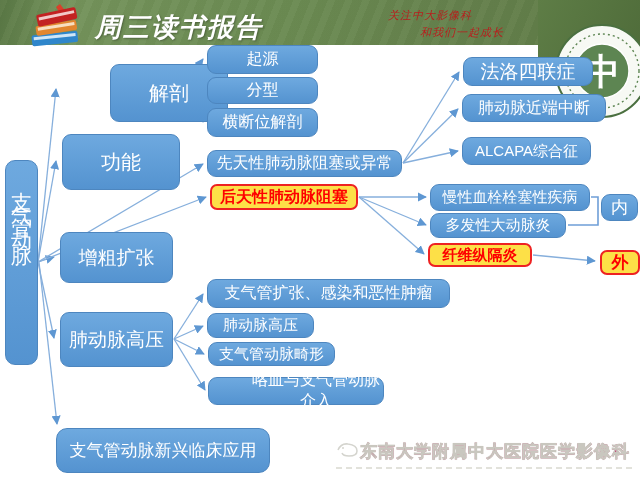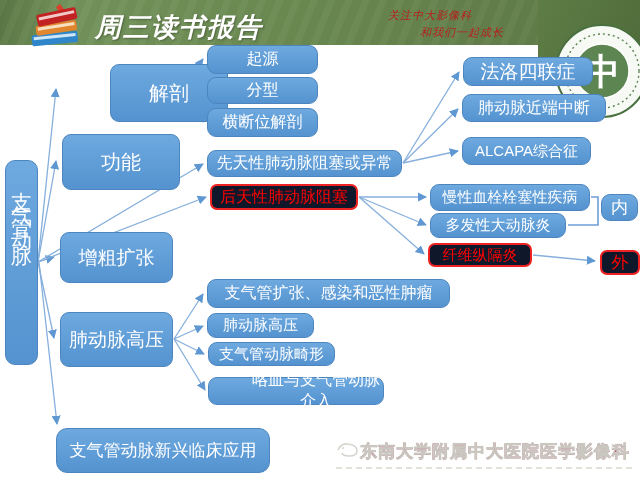--- a/index.html
+++ b/index.html
@@ -21,21 +21,21 @@
   .slogan.l1{left:388px;top:8px;}
   .slogan.l2{left:414px;top:25px;margin-left:6px;}
   .books-icon{position:absolute;left:30px;top:2px;}
   .seal-icon{position:absolute;left:553px;top:22px;}
 
   
   .node{position:absolute;display:flex;align-items:center;justify-content:center;
         color:#ffffff;text-align:center;
         background:linear-gradient(#6ea9df,#5493d0);
         border:1px solid #4d86bf;border-radius:9px;box-sizing:border-box;z-index:2;}
-  .node.red{background:#0f172a;border:2px solid #ee2222;color:#fe0000;font-weight:normal;border-radius:7px;}
+  .node.red{background:#fde047;border:2px solid #ee2222;color:#fe0000;font-weight:bold;border-radius:7px;}
   .node.root{writing-mode:vertical-rl;letter-spacing:13px;font-size:21px;
         padding-top:14px;border-radius:10px;justify-content:flex-start;}
   .arrows{position:absolute;left:0;top:0;z-index:1;}
 
   
   .footer-text{position:absolute;left:360px;top:440px;font-size:17px;font-weight:bold;
         letter-spacing:1px;color:#be185d;-webkit-text-stroke:.6px #c9c7bf;
         text-shadow:0 0 1px #cdcbc3;}
   .footer-doodle{position:absolute;left:336px;top:441px;}
   .footer-dash{position:absolute;left:336px;top:467px;width:296px;height:0;

